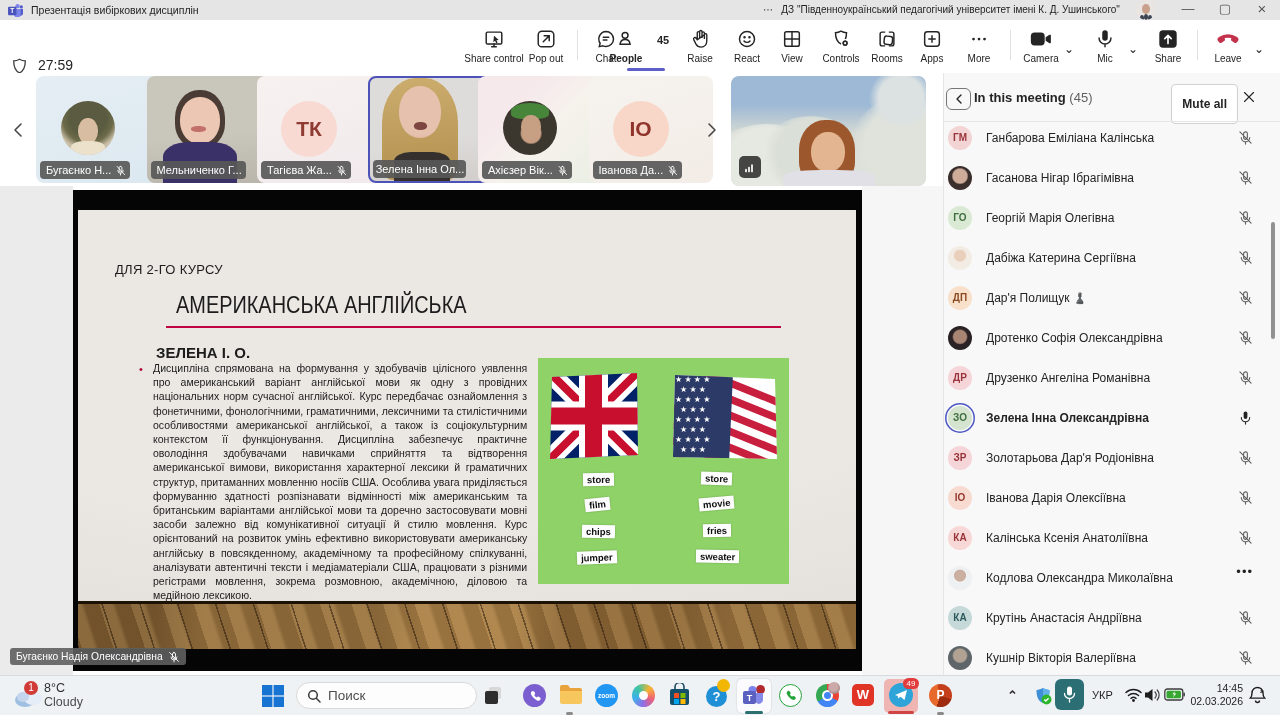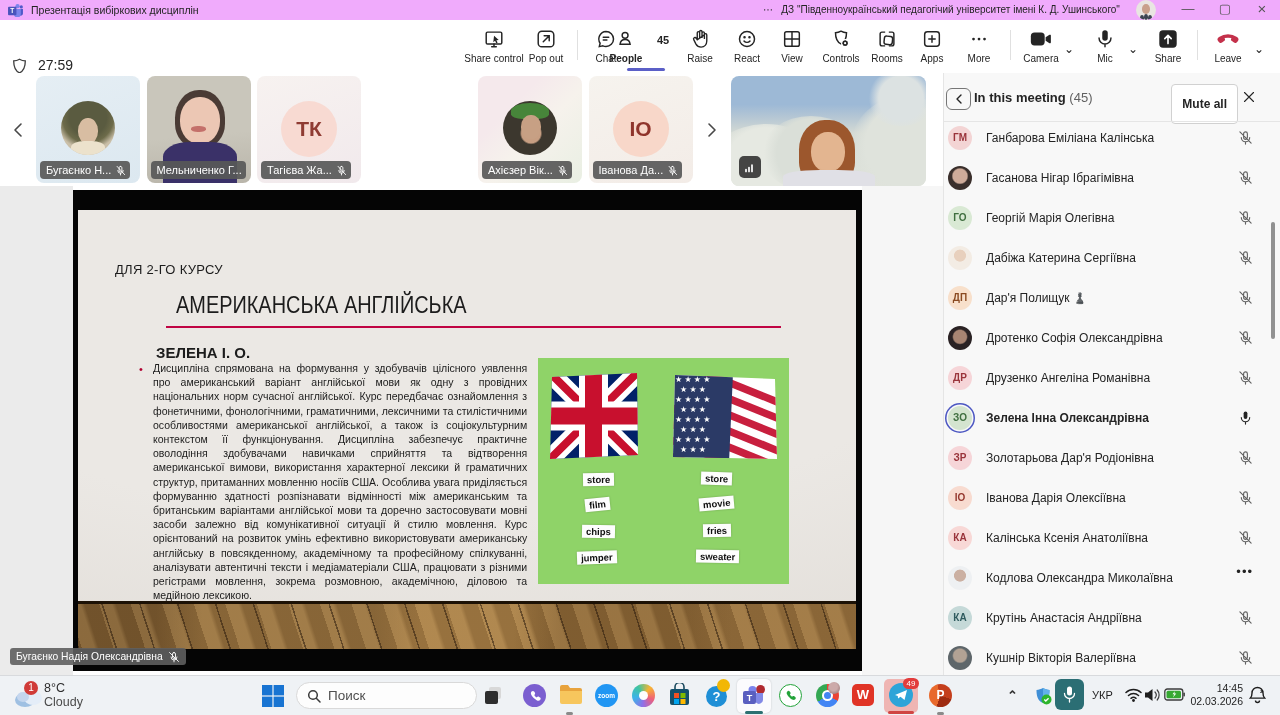--- a/index.html
+++ b/index.html
@@ -1,41 +1,41 @@
 <!DOCTYPE html>
 <html><head>
 <meta charset="utf-8">
 <style>
 * { margin:0; padding:0; box-sizing:border-box; }
 html,body { width:1280px; height:715px; overflow:hidden; font-family:"Liberation Sans", sans-serif; background:#fff; }
 #app { position:relative; width:1280px; height:715px; }
 
 
-#titlebar { position:absolute; top:0; left:0; width:1280px; height:20px; background:#f0abfc; }
+#titlebar { position:absolute; top:0; left:0; width:1280px; height:20px; background:#e5e5e5; }
 #titlebar .tlogo { position:absolute; left:8px; top:3px; width:15px; height:14px; }
 #titlebar .ttext { position:absolute; left:31px; top:4px; font-size:10.5px; color:#242424; }
 #titlebar .tmid { position:absolute; left:763px; top:4px; font-size:10px; color:#242424; }
 #titlebar .tava { position:absolute; left:1136px; top:0px; width:20px; height:20px; border-radius:50%; background:#e9e5e2; overflow:hidden;}
 #titlebar .tava:after{content:""; position:absolute; left:6px; top:4px; width:8px; height:10px; border-radius:48%; background:#c9a08c; box-shadow:0 8px 0 -2px #3c4452, -4px 9px 0 -2px #3c4452, 4px 9px 0 -2px #3c4452;}
 .wbtn { position:absolute; top:0; width:14px; height:18px; color:#555; font-size:13px; text-align:center; line-height:18px;}
 
 
 #toolbar { position:absolute; top:20px; left:0; width:1280px; height:53px; background:#fff; }
 .tb-item { position:absolute; top:8px; text-align:center; color:#242424; }
 .tb-item svg { display:block; margin:0 auto; }
 .tb-item .lbl { font-size:10px; color:#242424; margin-top:3px; white-space:nowrap; }
 .tb-sep { position:absolute; top:10px; width:1px; height:30px; background:#e0e0e0; }
 #timer { position:absolute; left:38px; top:37px; font-size:14px; color:#242424; }
 #shield { position:absolute; left:12px; top:38px; }
 .ppl-underline { position:absolute; left:627px; top:48px; width:38px; height:3px; background:#5b5fc7; border-radius:2px;}
 .count45 { position:absolute; font-size:11px; font-weight:bold; color:#242424; }
 
 
 #strip { position:absolute; top:73px; left:0; width:1280px; height:113px; background:#fff; }
-.tile { position:absolute; top:3px; width:104px; height:107px; border-radius:8px; overflow:hidden; }
+.tile { position:absolute; top:3px; width:124px; height:107px; border-radius:8px; overflow:hidden; }
 .tlabel { position:absolute; left:4px; bottom:4px; height:18px; background:rgba(88,88,88,.92); color:#fff; font-size:11px; line-height:18px; border-radius:4px; padding:0 4px 0 6px; white-space:nowrap; display:flex; align-items:center; gap:4px;}
 .chev { position:absolute; font-size:17px; color:#444; }
 .avacircle { position:absolute; border-radius:50%; }
 
 
 #stage { position:absolute; top:186px; left:0; width:943px; height:489px; background:#fff; }
 #leftgray { position:absolute; left:0; top:0; width:73px; height:489px; background:#ebebeb; }
 #blackbox { position:absolute; left:73px; top:4px; width:789px; height:481px; background:#050505; }
 #rightwhite { position:absolute; left:862px; top:0; width:81px; height:489px; background:#f6f6f6; }
 #slide { position:absolute; left:5px; top:20px; width:778px; height:391px; background:radial-gradient(ellipse 120% 90% at 45% 30%, #ebe8e4 0 55%, #e3dfda 100%); }
@@ -246,20 +246,27 @@
       <div class="tlabel">Мельниченко Г...</div>
     </div>
 
     <div class="tile" style="left:257px; background:linear-gradient(160deg,#f7f2f0,#f1e9ec);">
       <div class="avacircle" style="left:24px; top:25px; width:56px; height:56px; background:#f8dad2; text-align:center; line-height:56px; font-size:21px; font-weight:bold; color:#8f3b33;">ТК</div>
       <div class="tlabel">Тагієва Жа... <svg width="11" height="11" viewBox="0 0 16 16">
             <path d="M8 2a2 2 0 012 2v4a2 2 0 01-4 0V4a2 2 0 012-2zm-4 6a4 4 0 008 0M8 12v2.5M3 2l11 12" stroke="#fff" stroke-width="1.3" fill="none" stroke-linecap="round"></path>
           </svg></div>
     </div>
 
+    <div class="tile" style="left:367.5px; border:2.5px solid #4c52b8; background:linear-gradient(170deg,#dedcda 0 60%,#d0cdca);">
+      <div style="position:absolute; left:12px; top:0px; width:76px; height:102px; border-radius:44% 44% 14% 14%; background:linear-gradient(175deg,#cdad6e,#b1904f);"></div>
+      <div style="position:absolute; left:29px; top:8px; width:42px; height:52px; border-radius:48%; background:radial-gradient(circle at 50% 45%, #e6c1ae 0 72%, #d5a88f);"></div>
+      <div style="position:absolute; left:44px; top:44px; width:13px; height:8px; border-radius:45%; background:#7e4640;"></div>
+      <div style="position:absolute; left:24px; top:74px; width:56px; height:30px; border-radius:30% 30% 0 0; background:#35302e;"></div>
+      <div class="tlabel" style="left:3px; bottom:3px; width:93px; justify-content:center;">Зелена Інна Ол...</div>
+    </div>
 
     <div class="tile" style="left:478px; background:linear-gradient(135deg,#f5e9ec 0 30%,#f6f2ec 55%,#e9efe3);">
       <div class="avacircle" style="left:25px; top:25px; width:54px; height:54px; overflow:hidden; background:radial-gradient(circle at 52% 60%, #c79e82 0 22%, #3c372e 26%);">
         <div style="position:absolute; left:8px; top:2px; width:38px; height:16px; border-radius:50% 50% 30% 30%; background:#47853a;"></div>
         <div style="position:absolute; left:18px; top:14px; width:20px; height:24px; border-radius:48%; background:#c7a084;"></div>
       </div>
       <div class="tlabel">Ахієзер Вік... <svg width="11" height="11" viewBox="0 0 16 16">
             <path d="M8 2a2 2 0 012 2v4a2 2 0 01-4 0V4a2 2 0 012-2zm-4 6a4 4 0 008 0M8 12v2.5M3 2l11 12" stroke="#fff" stroke-width="1.3" fill="none" stroke-linecap="round"></path>
           </svg></div>
     </div>

